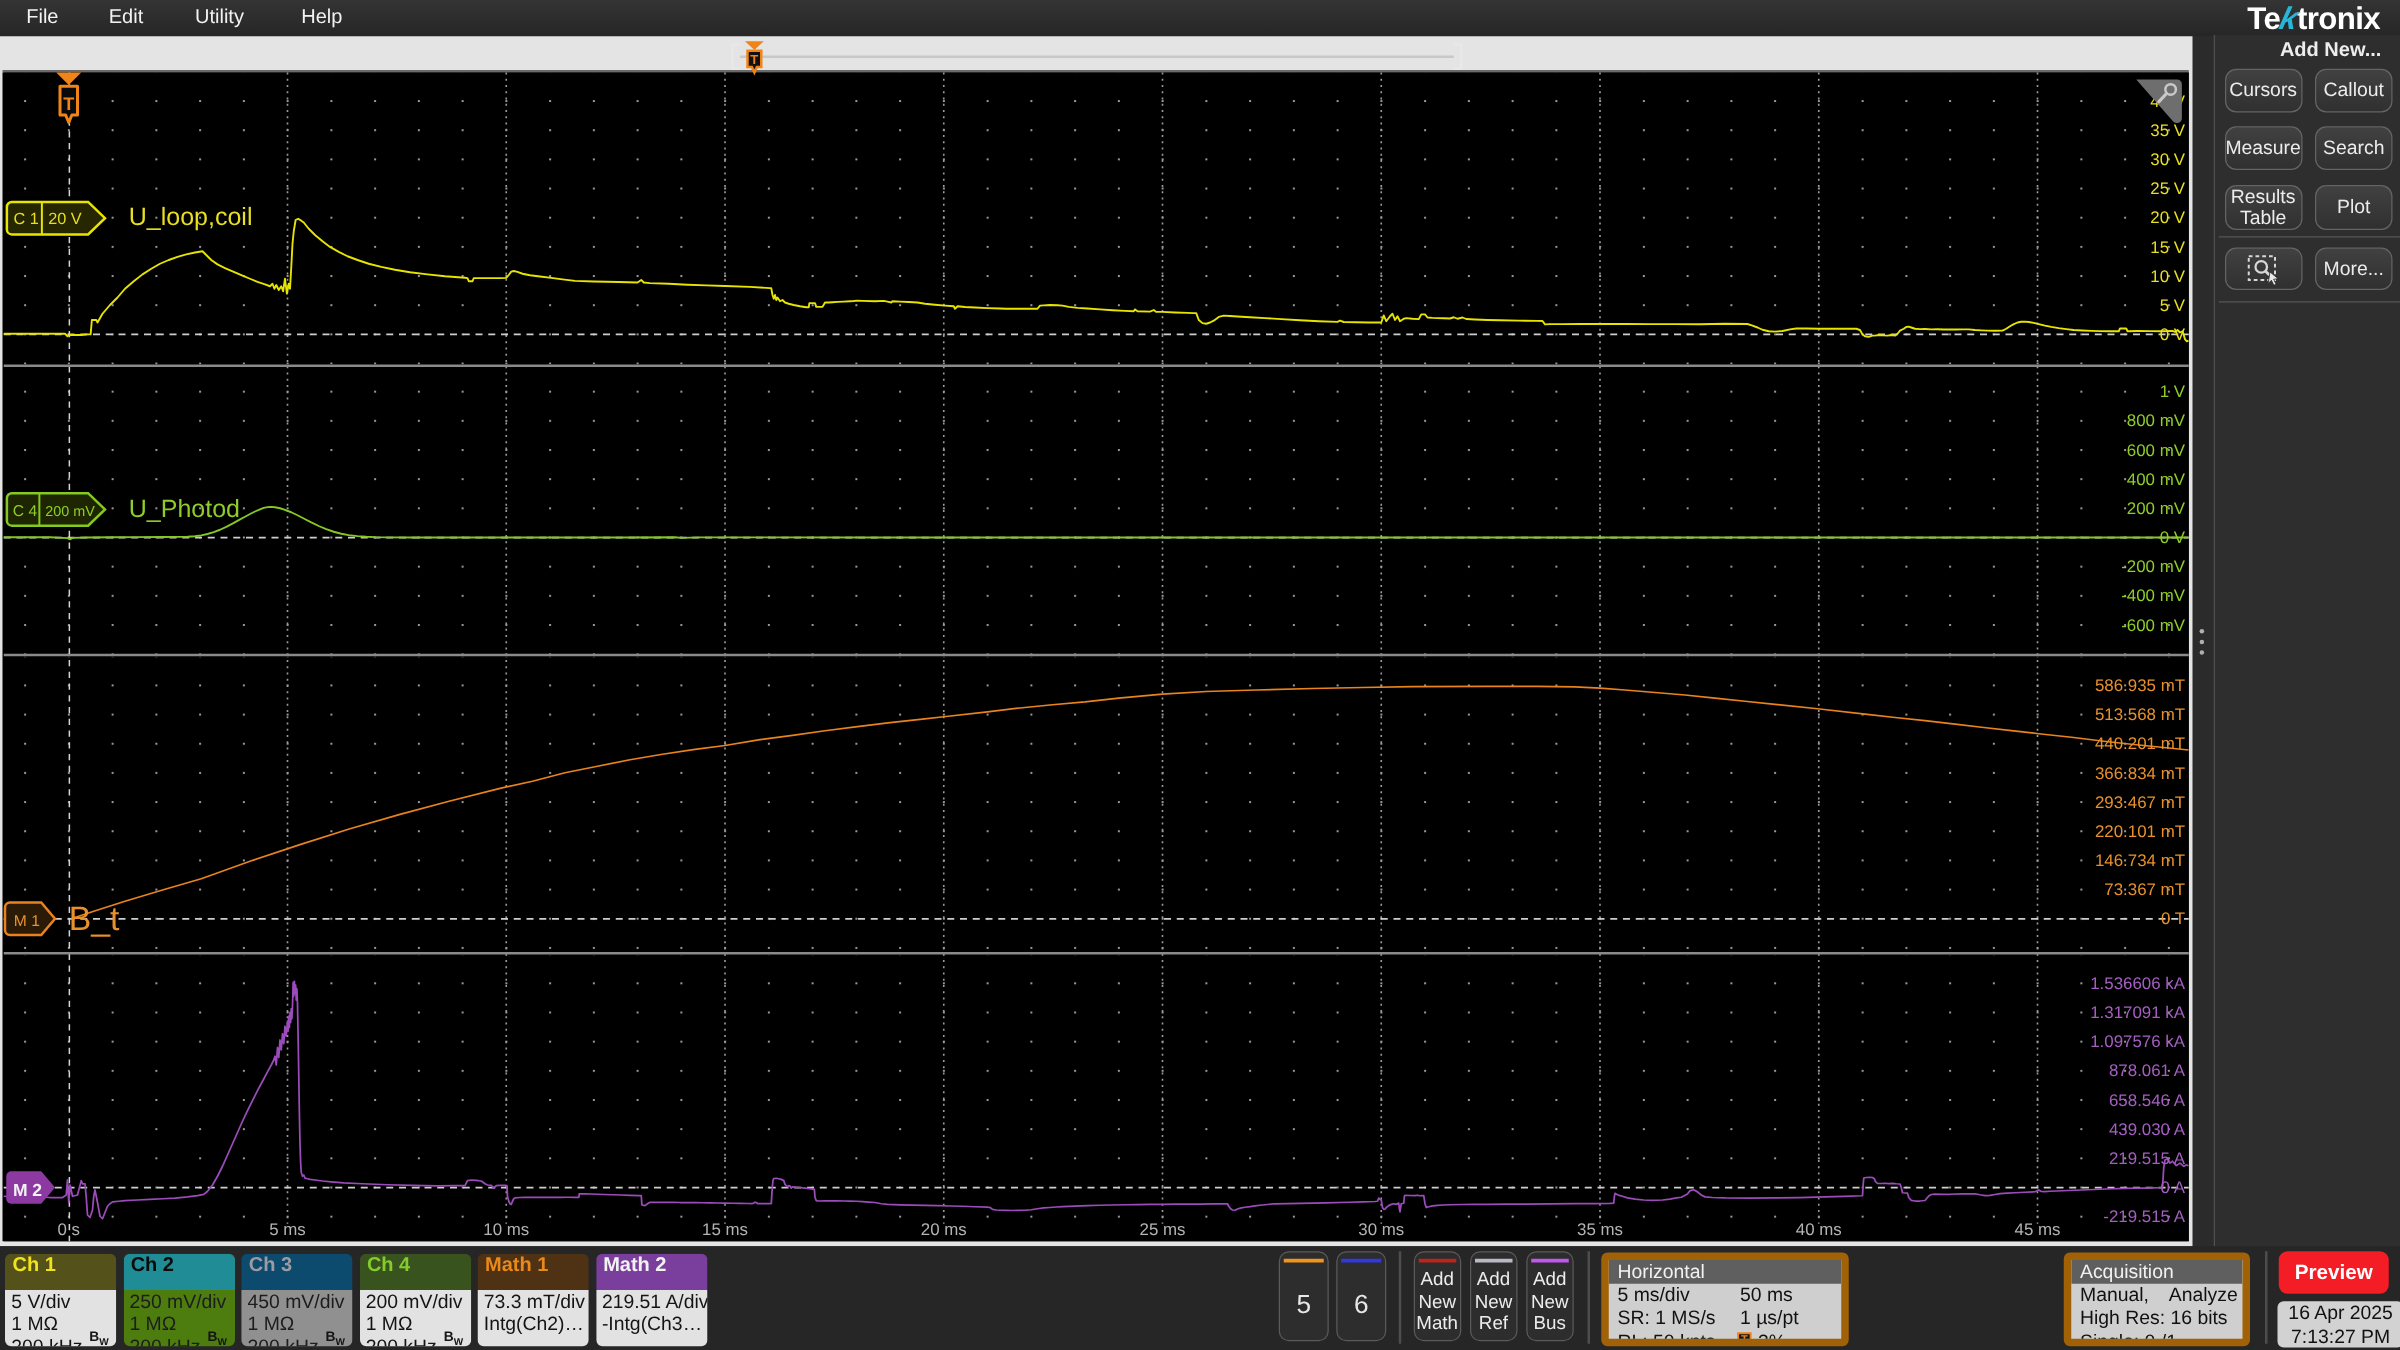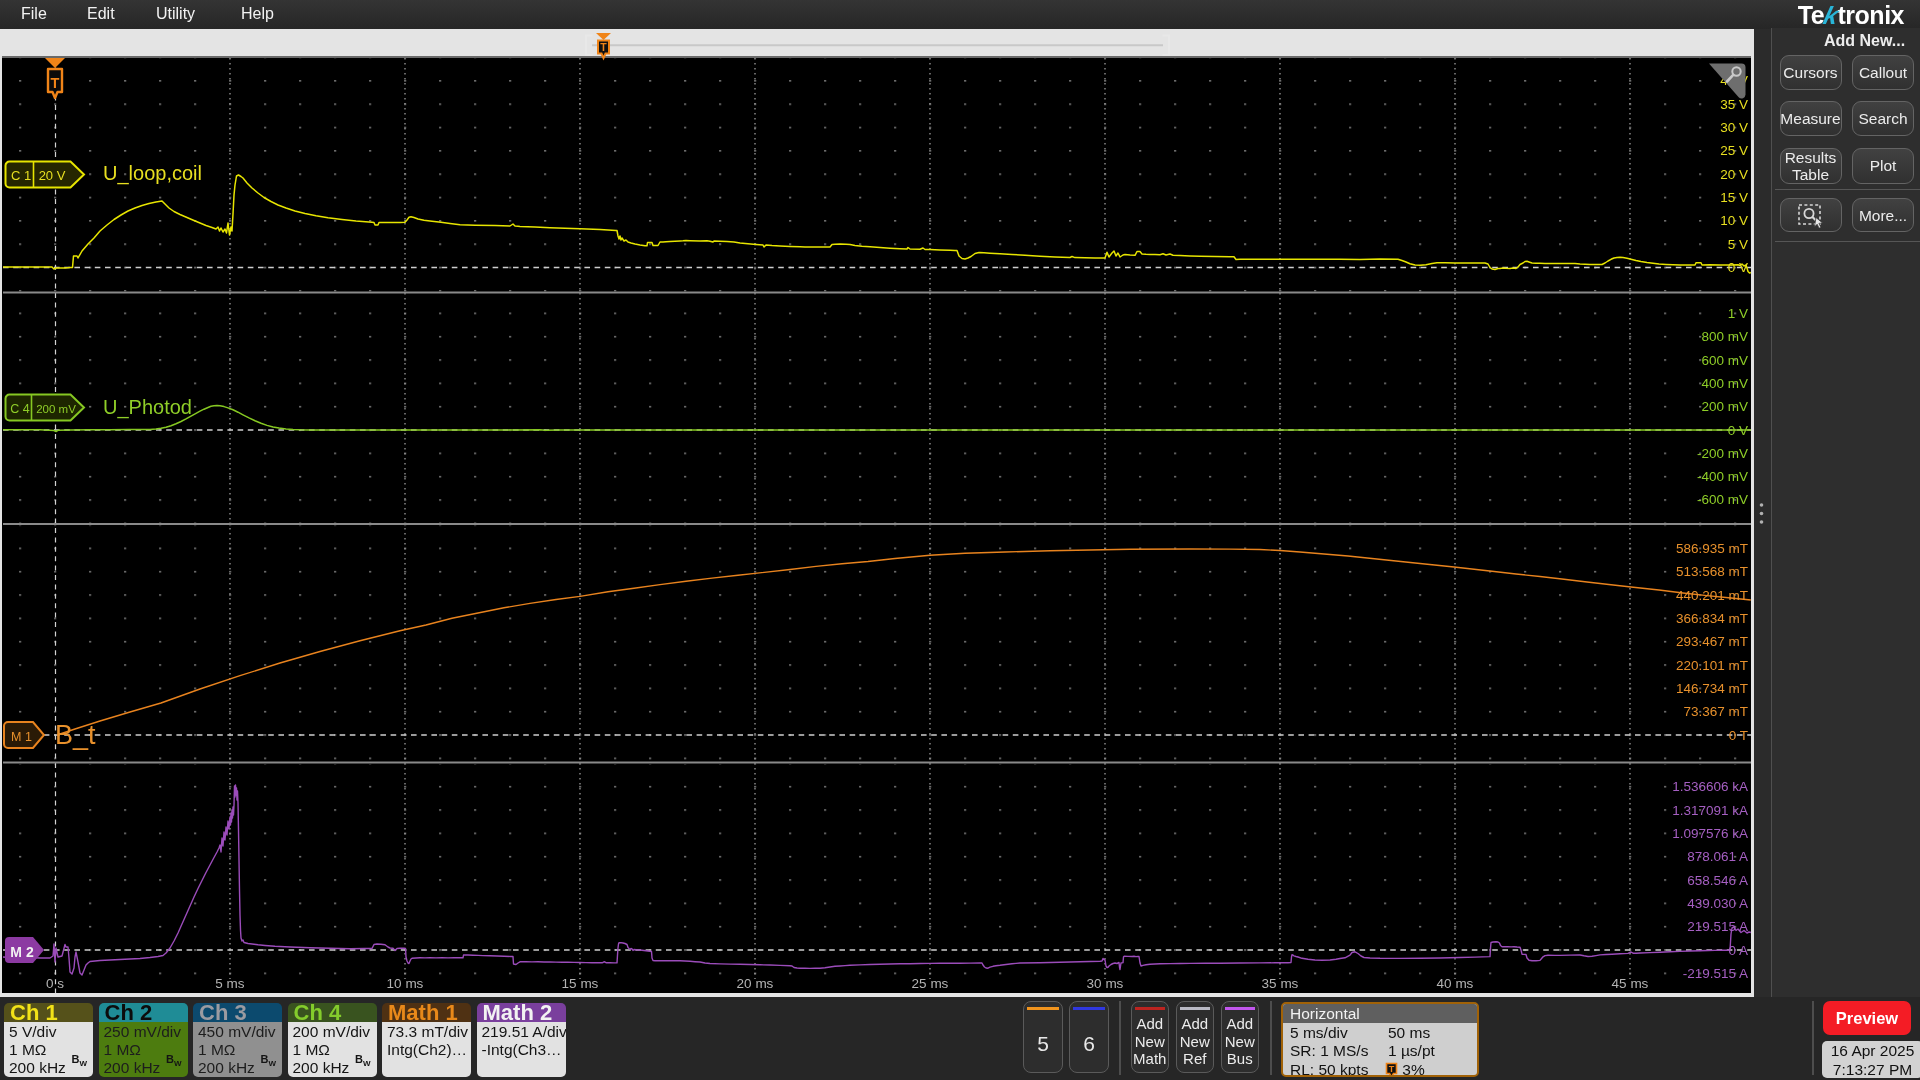--- a/index.html
+++ b/index.html
@@ -10,30 +10,30 @@
 #titlebar{position:absolute;left:2px;top:2px;width:1749px;height:25px;background:#3a3a3a;color:#ededed;font-size:16px}
 #titlebar .t{position:absolute;left:16px;top:3px}
 #tbsep{position:absolute;left:2px;top:27px;width:1749px;height:2px;background:#6a6a6a}
 #plotbg{position:absolute;left:2px;top:29px;width:1749px;height:935px;background:#000}
 #rpanel{position:absolute;left:1771px;top:28px;width:149px;height:1052px;background:#2e2e2e;border-left:1px solid #4f4f4f}
 .rbtn{position:absolute;background:linear-gradient(#414141,#303030);border:1px solid #646464;border-radius:9px;color:#ececec;font-size:15.5px;display:flex;align-items:center;justify-content:center;text-align:center;line-height:17px}
 .rsep{position:absolute;height:1px;background:#565656}
 #addnew{position:absolute;left:18px;top:4px;width:149px;text-align:center;color:#ededed;font-weight:bold;font-size:16px}
 #botbar{position:absolute;left:0;top:997px;width:1920px;height:83px;background:#262626}
 .chb{position:absolute;top:6px;width:89px;height:74px;border-radius:5px;overflow:hidden}
-.chh{height:19px;font-size:22px;font-weight:bold;padding:0 0 0 6px;line-height:19px}
+.chh{height:29px;font-size:16px;font-weight:bold;padding:0 0 0 6px;line-height:19px}
 .chbody{height:55px;font-size:15.5px;color:#141414;padding:1px 0 0 5px;line-height:18px;position:relative;white-space:nowrap}
 .bw{position:absolute;right:6px;bottom:4px;font-size:11px;font-weight:bold;color:#141414}
 .bw sub{font-size:8px}
 .sq{position:absolute;top:4px;width:40px;height:72px;background:#2d2d2d;border:1.5px solid #5a5a5a;border-radius:8px;color:#e8e8e8;text-align:center}
 .sq .cl{position:absolute;left:3px;right:3px;top:5px;height:2.6px}
 .sq .n{position:absolute;width:100%;top:30px;font-size:21px}
 .sq .txt{position:absolute;width:100%;top:13px;font-size:15px;line-height:17.5px;color:#ececec}
 .vdiv{position:absolute;top:4px;height:74px;width:1.5px;background:#4d4d4d}
-.ipanel{position:absolute;top:5px;background:#cfcfcf;border-radius:5px;overflow:hidden;border:2px solid #a16207}
+.ipanel{position:absolute;top:5px;background:#cfcfcf;border-radius:5px;overflow:hidden;border:6px solid #a16207}
 .iph{height:19px;background:#5f5f5f;color:#f2f2f2;font-size:15.5px;padding-left:7px;line-height:19px}
 .ipb{font-size:15.5px;color:#111;padding:1px 0 0 7px;line-height:18.3px;position:relative;white-space:nowrap}
 #preview{position:absolute;left:1823px;top:4px;width:88px;height:34px;background:#f41c25;border-radius:7px;color:#fff;font-weight:bold;font-size:16.5px;text-align:center;line-height:34px}
 #dtime{position:absolute;left:1822px;top:44px;width:101px;height:37px;background:#d2d2d2;border-radius:5px;color:#111;font-size:15.5px;text-align:center;line-height:18.5px;padding-top:1px}
 </style></head>
 <body>
 <div id="menubar">
     <span class="mi" style="left:21px">File</span>
     <span class="mi" style="left:87px">Edit</span>
     <span class="mi" style="left:156px">Utility</span>
@@ -110,20 +110,24 @@
       <div class="cl" style="background:#c257ee"></div>
       <div class="txt">Add<br>New<br>Bus</div>
     </div>
     <div class="vdiv" style="left:1270px"></div>
     <div class="ipanel" style="left:1281px;width:198px;height:75px">
       <div class="iph">Horizontal</div>
       <div class="ipb">5 ms/div<span style="position:absolute;left:105px">50 ms</span><br>SR: 1 MS/s<span style="position:absolute;left:105px">1 µs/pt</span><br>RL: 50 kpts<span style="position:absolute;left:102px"><svg width="13" height="16" viewBox="0 0 13 16" style="vertical-align:-3px">
             <path d="M1.5 1.5 h10 v10 h-3 l-2,3.5 -2,-3.5 h-3 z" fill="#111" stroke="#f08418" stroke-width="1.6"></path>
             <text x="6.5" y="9.5" fill="#f08418" font-size="9" font-weight="bold" text-anchor="middle" font-family="Liberation Sans">T</text>
           </svg> 3%</span></div>
+    </div>
+    <div class="ipanel" style="left:1651px;width:149px;height:75px">
+      <div class="iph">Acquisition</div>
+      <div class="ipb">Manual,<span style="position:absolute;left:78px">Analyze</span><br>High Res: 16 bits<br>Single: 0 /1</div>
     </div>
     <div class="vdiv" style="left:1812px"></div>
     <div id="preview">Preview</div>
     <div id="dtime">16 Apr 2025<br>7:13:27 PM</div>
   </div>
 <svg width="1920" height="1080" viewBox="0 0 1920 1080" style="position:absolute;left:0;top:0">
 <rect x="3.0" y="58.0" width="1748.0" height="935.0" fill="#000"></rect>
 <defs>
       <pattern id="dg0" patternUnits="userSpaceOnUse" x="19.3" y="10.04" width="35" height="23.333">
         <rect width="1.6" height="1.6" fill="#989898"></rect>

